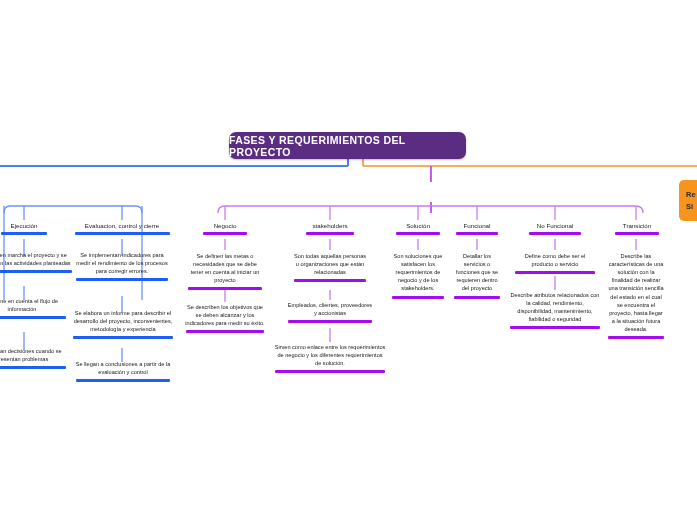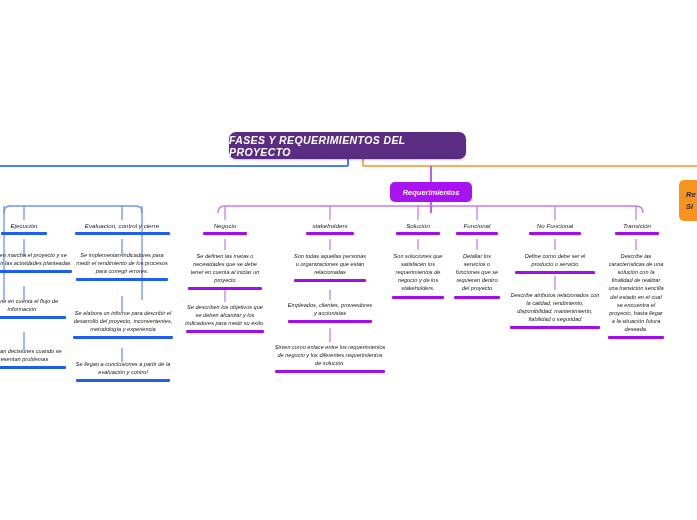--- a/index.html
+++ b/index.html
@@ -1,21 +1,21 @@
 <!DOCTYPE html>
 <html><head>
 <meta charset="utf-8">
 <style>
   html,body{margin:0;padding:0;}
   body{
     width:697px;height:520px;background:#ffffff;
     font-family:"Liberation Sans", sans-serif;
     overflow:hidden;position:relative;
   }
-  #canvas{position:absolute;inset:0;width:697px;height:516px;overflow:hidden;font-style:italic;}
+  #canvas{position:absolute;inset:0;width:697px;height:516px;overflow:hidden;}
   svg.edges{position:absolute;left:0;top:0;width:697px;height:520px;pointer-events:none;}
 
   .node-title{
     position:absolute;left:229px;top:132px;width:237px;height:27px;
     background:#5b2d82;border-radius:7px;
     display:flex;align-items:center;justify-content:center;
     color:#ffffff;font-size:10.5px;font-weight:bold;letter-spacing:.4px;
     box-shadow:0 1px 2px rgba(0,0,0,.25);
   }
   .node-req{
@@ -105,23 +105,20 @@
     <path d="M477 239 L477 250" stroke="#c97af5" stroke-width="1.3" fill="none"></path>
     <path d="M555 239 L555 250" stroke="#c97af5" stroke-width="1.3" fill="none"></path>
     <path d="M555 276 L555 290" stroke="#c97af5" stroke-width="1.3" fill="none"></path>
     <path d="M636 239 L636 250" stroke="#c97af5" stroke-width="1.3" fill="none"></path>
   </svg>
 
   <div class="node-title">
     <span>FASES Y REQUERIMIENTOS DEL PROYECTO</span>
   </div>
 
-  <div class="node-req">
-    <span>Requerimientos</span>
-  </div>
 
   <div class="node-orange">
     <span>Re</span>
     <span>Si</span>
   </div>
 
   <div class="col" style="left:-16px;width:80px;">
     <div class="branch-label">Ejecución</div>
     <div class="bar blue" style="width:46px;"></div>
   </div>

